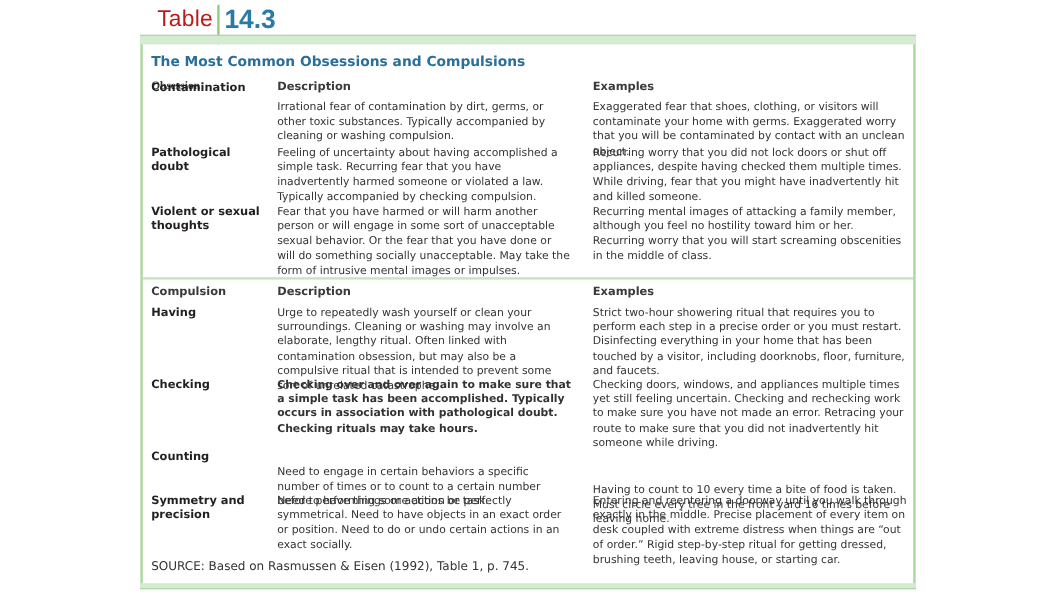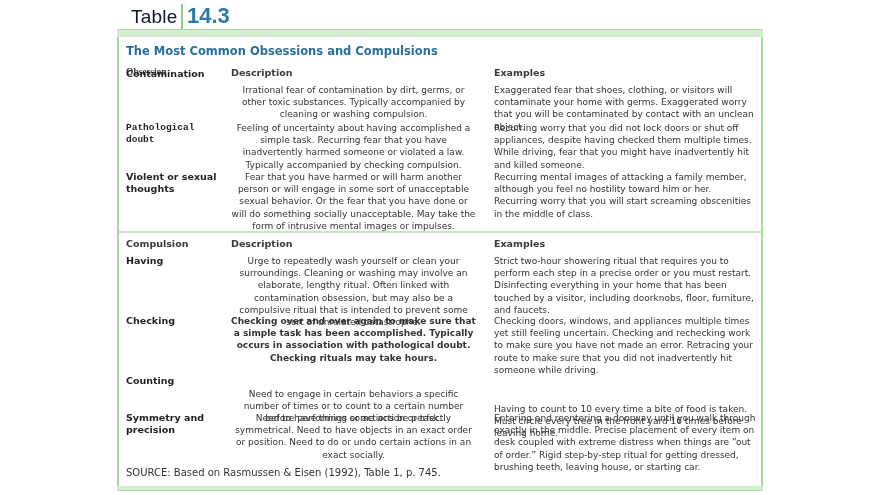--- a/index.html
+++ b/index.html
@@ -1,32 +1,32 @@
 <!DOCTYPE html>
 <html><head>
   <meta charset="utf-8">
   <style>
     html, body { margin: 0; padding: 0; background: #ffffff; }
     body { width: 880px; height: 495px; position: relative; overflow: hidden;
            font-family: "DejaVu Sans", sans-serif; color: #231f20; }
-    .tbl-label { position: absolute; left: 131px; top: 6px; font-size: 19px; color: #0f172a;
+    .tbl-label { position: absolute; left: 131px; top: 6px; font-size: 19px; color: #b91c1c;
                  font-family: "Liberation Sans", sans-serif; letter-spacing: 0.2px; text-align: center; }
     .tbl-num { position: absolute; left: 187px; top: 3px; font-size: 22px; font-weight: bold; color: #2a7aa8;
                font-family: Liberation Sans, sans-serif; }
     .tbl-divider { position: absolute; left: 181px; top: 4px; width: 1.5px; height: 33px; background: #8fcf7f; }
     .frame { position: absolute; left: 117px; top: 29px; width: 646px; height: 462px;
              border-left: 2px solid #a9d8a0; border-right: 2px solid #a9d8a0; box-sizing: border-box; }
     .band-top { position: absolute; left: 117px; top: 29px; width: 646px; height: 8px; background: #d6ecd2;
                 border-top: 1px solid #a9d8a0; box-sizing: border-box; }
     .band-bottom { position: absolute; left: 117px; top: 486px; width: 646px; height: 5px; background: #d6ecd2;
                    border-bottom: 1px solid #a9d8a0; box-sizing: border-box; }
     .title { position: absolute; left: 126px; top: 44px; font-size: 11.5px; font-weight: bold; color: #2a6f9a; }
     .hdr { position: absolute; font-size: 9.5px; font-weight: bold; color: #3a3a3a; }
     .name { position: absolute; left: 126px; font-size: 9.5px; font-weight: bold; line-height: 12px; width: 95px; }
-    .desc { position: absolute; left: 231px; width: 245px; font-size: 9px; line-height: 12.2px; color: #333; text-align: center; }
+    .desc { position: absolute; left: 231px; width: 245px; font-size: 9px; line-height: 12.2px; color: #333; }
     .ex { position: absolute; left: 494px; width: 262px; font-size: 9px; line-height: 12.2px; color: #333; }
     .sep { position: absolute; left: 119px; width: 642px; height: 2px; background: #c7e4c1; }
     .source { position: absolute; left: 126px; top: 467px; font-size: 10px; color: #333; }
   </style>
 </head>
 <body>
 
 <div class="tbl-label">Table</div>
 <div class="tbl-divider"></div>
 <div class="tbl-num">14.3</div>
@@ -40,21 +40,21 @@
 <div class="hdr" style="left:126px; top:67px;font-family:Liberation Serif, serif;">Obsession</div>
 <div class="hdr" style="left:231px; top:67px;">Description</div>
 <div class="hdr" style="left:494px; top:67px;">Examples</div>
 
 <div>
   <div class="name" style="top:68px;">Contamination</div>
   <div class="desc" style="top:84px;">Irrational fear of contamination by dirt, germs, or other toxic substances. Typically accompanied by cleaning or washing compulsion.</div>
   <div class="ex" style="top:84px;">Exaggerated fear that shoes, clothing, or visitors will contaminate your home with germs. Exaggerated worry that you will be contaminated by contact with an unclean object.</div>
 </div>
 <div>
-  <div class="name" style="top:122px;font-family:Liberation Mono, monospace;">Pathological doubt</div>
+  <div class="name" style="top:122px;">Pathological doubt</div>
   <div class="desc" style="top:122px;">Feeling of uncertainty about having accomplished a simple task. Recurring fear that you have inadvertently harmed someone or violated a law. Typically accompanied by checking compulsion.</div>
   <div class="ex" style="top:122px;">Recurring worry that you did not lock doors or shut off appliances, despite having checked them multiple times. While driving, fear that you might have inadvertently hit and killed someone.</div>
 </div>
 <div>
   <div class="name" style="top:171px;">Violent or sexual thoughts</div>
   <div class="desc" style="top:171px;">Fear that you have harmed or will harm another person or will engage in some sort of unacceptable sexual behavior. Or the fear that you have done or will do something socially unacceptable. May take the form of intrusive mental images or impulses.</div>
   <div class="ex" style="top:171px;">Recurring mental images of attacking a family member, although you feel no hostility toward him or her. Recurring worry that you will start screaming obscenities in the middle of class.</div>
 </div>
 
 <div class="sep" style="top:231px;"></div>

